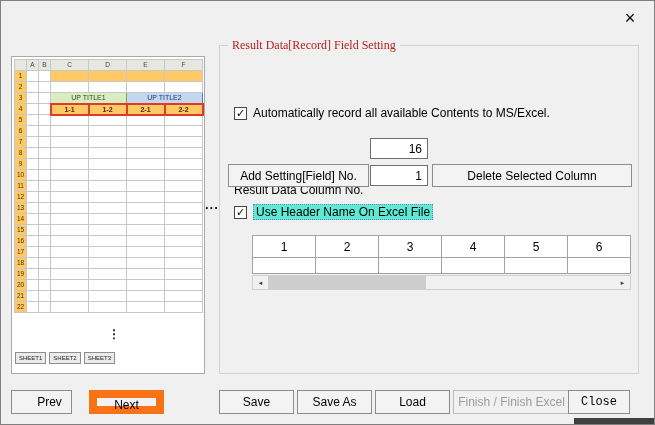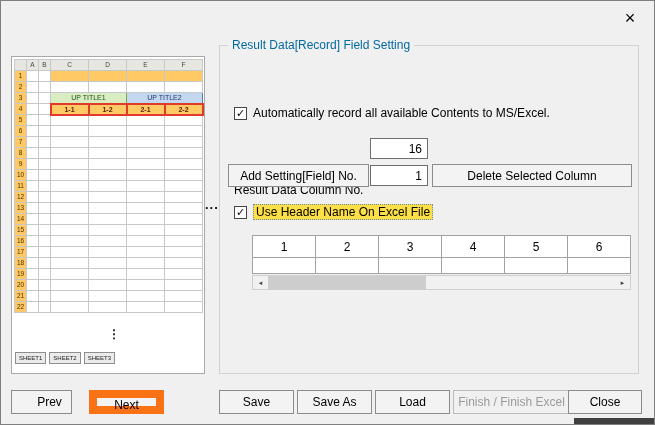--- a/index.html
+++ b/index.html
@@ -19,27 +19,27 @@
   .grid .ut1 { color:#234d23; }
   .grid .ut2 { color:#23356e; }
   .grid .fc { font-size:7px; font-weight:bold; border-style:solid; border-width:2px; color:#5a2000; }
   .h-ellipsis { position:absolute; left:204px; top:196px; font-size:13px; font-weight:bold; color:#111; letter-spacing:1px; }
   .v-ellipsis { position:absolute; left:96px; top:270px; font-size:12px; font-weight:bold; color:#111; }
   .sheet-tabs { position:absolute; left:3px; bottom:9px; display:flex; gap:3px; }
   .sheet-tab { font-size:6px; font-family:inherit; line-height:1; padding:2px 3px; background:#ebebeb; border:1px solid #8e8e8e; color:#222; }
 
   
   .groupbox { position:absolute; left:218px; top:44px; width:420px; height:329px; border:1px solid #d2d2d2; }
-  .group-title { position:absolute; top:-8px; left:8px; background:#f0f0f0; padding:0 4px; font-size:12px; color:#0369a1; }
+  .group-title { position:absolute; top:-8px; left:8px; background:#f0f0f0; padding:0 4px; font-size:12px; color:#b91c1c;font-family:Liberation Serif, serif; }
 
   .cbrow { position:absolute; display:flex; align-items:center; gap:6px; font-size:12px; color:#000; cursor:default; }
   .cbrow .cb { width:13px; height:13px; flex:0 0 13px; background:#fff; border:1px solid #454545; font-size:11px; line-height:11px; text-align:center; color:#000; }
   .cbrow1 { left:14px; top:60px; }
   .cbrow2 { left:14px; top:158px; }
-  .cb-label.focused-label { border:1px dotted #6a8ab8; background:#fde047; padding:0 2px; }
+  .cb-label.focused-label { border:1px dotted #6a8ab8; background:#5eead4; padding:0 2px; }
 
   .form-label { position:absolute; font-size:12px; color:#000;margin-top:40px; }
   .lbl-resultcol { left:14px; top:97px; }
 
   .num-input { position:absolute; width:58px; height:21px; border:1px solid #6e6e6e; background:#fff; font-size:12px; font-family:inherit; text-align:right; padding:0 5px; }
   .inp-resultcol { left:150px; top:92px; }
   .inp-addcol { left:150px; top:119px; }
 
   .btn { background:#f3f3f3; border:1px solid #8c8c8c; font-size:12px; font-family:inherit; color:#000; cursor:default; }
   .btn-apply { position:absolute; left:212px; top:91px; width:200px; height:23px; }
@@ -348,17 +348,17 @@
     </div>
   </div>
 
   <div>
       <button type="button" class="btn footer-btn" style="left: 10px; width: 61px; padding-left: 16px;">Prev</button>
       <button type="button" class="btn footer-btn focused" style="left: 88px; width: 75px;">Next</button>
       <button type="button" class="btn footer-btn" style="left: 218px; width: 75px;">Save</button>
       <button type="button" class="btn footer-btn" style="left: 296px; width: 75px;">Save As</button>
       <button type="button" class="btn footer-btn" style="left: 374px; width: 75px;">Load</button>
       <button type="button" class="btn footer-btn disabled" disabled="" style="left: 452px; width: 117px;">Finish / Finish Excel</button>
-      <button type="button" class="btn footer-btn" style="left: 567px; width: 74px;">Close</button>
+      <button type="button" class="btn footer-btn" style="left: 567px; width: 62px; font-family: Liberation Mono, monospace;">Close</button>
     </div>
 
   <div class="bg-edge"></div>
 </div>
 
 </body></html>

